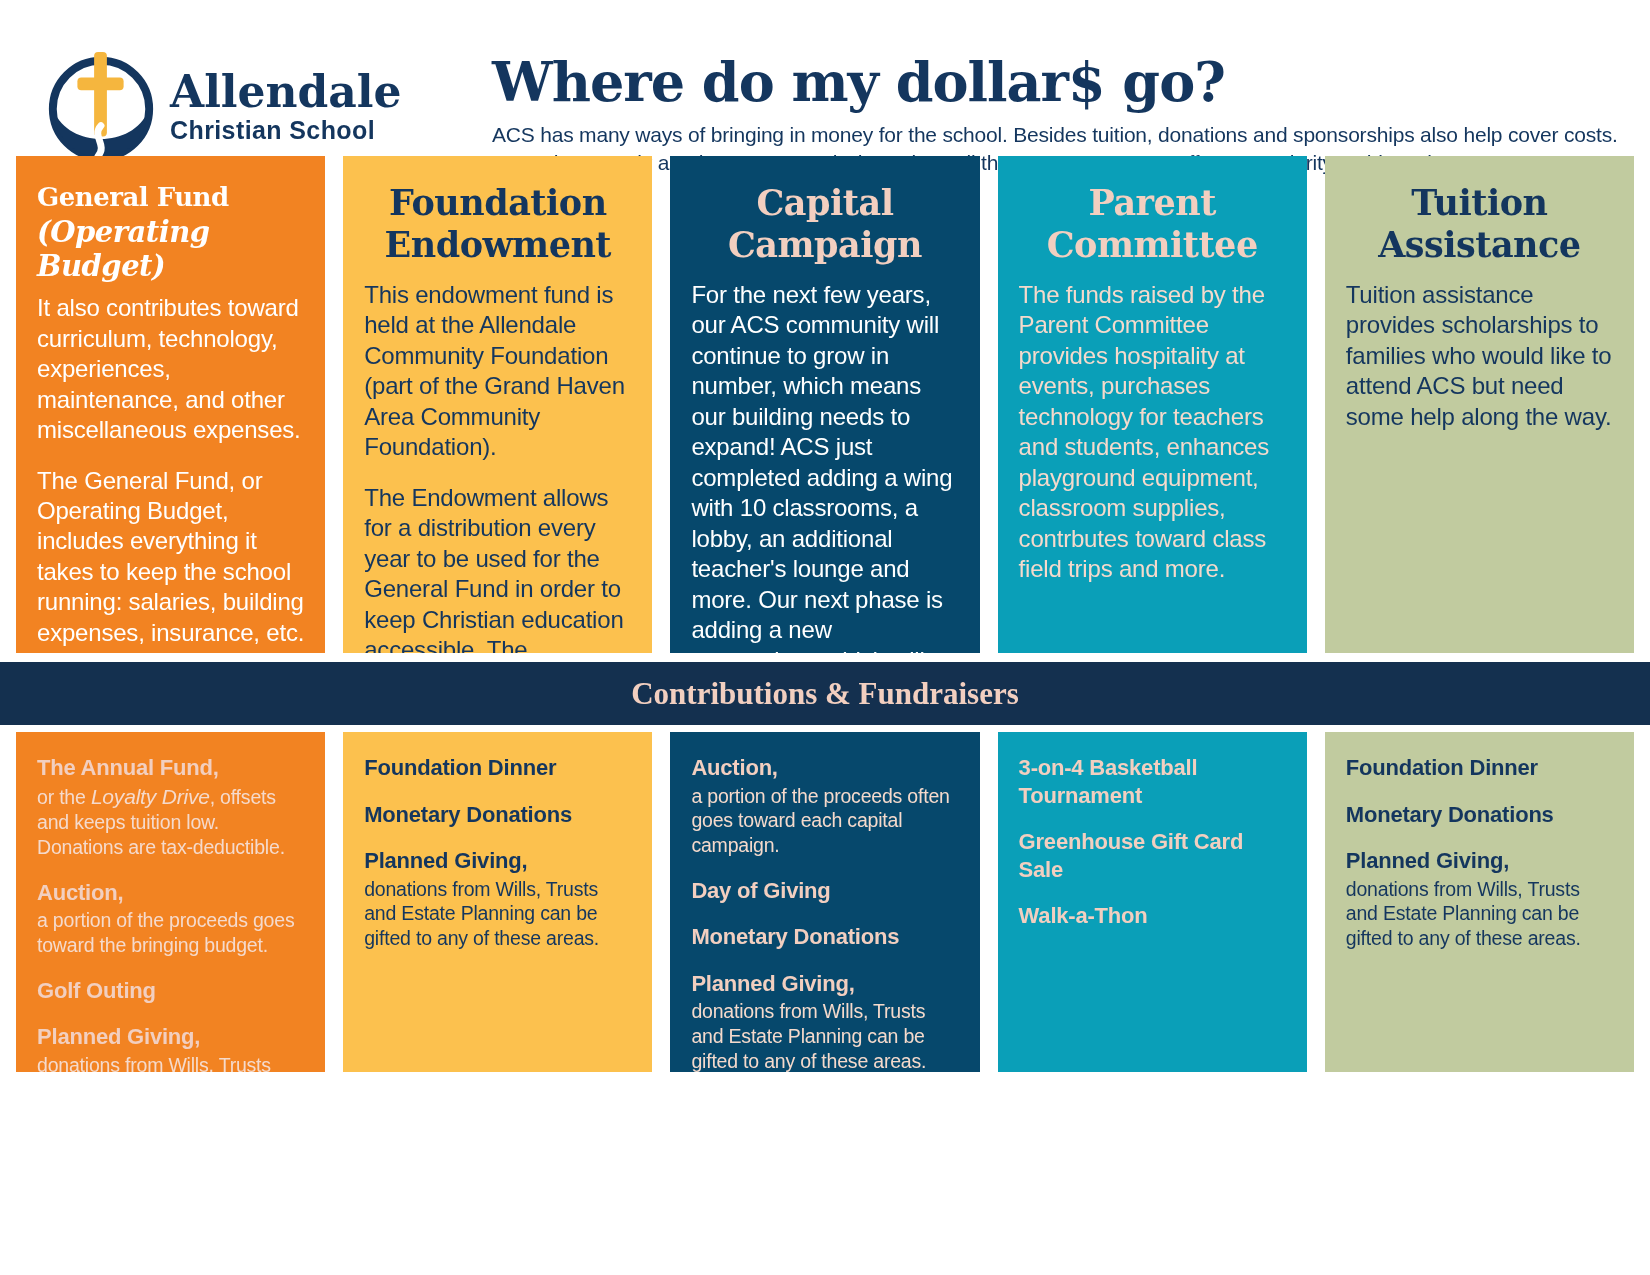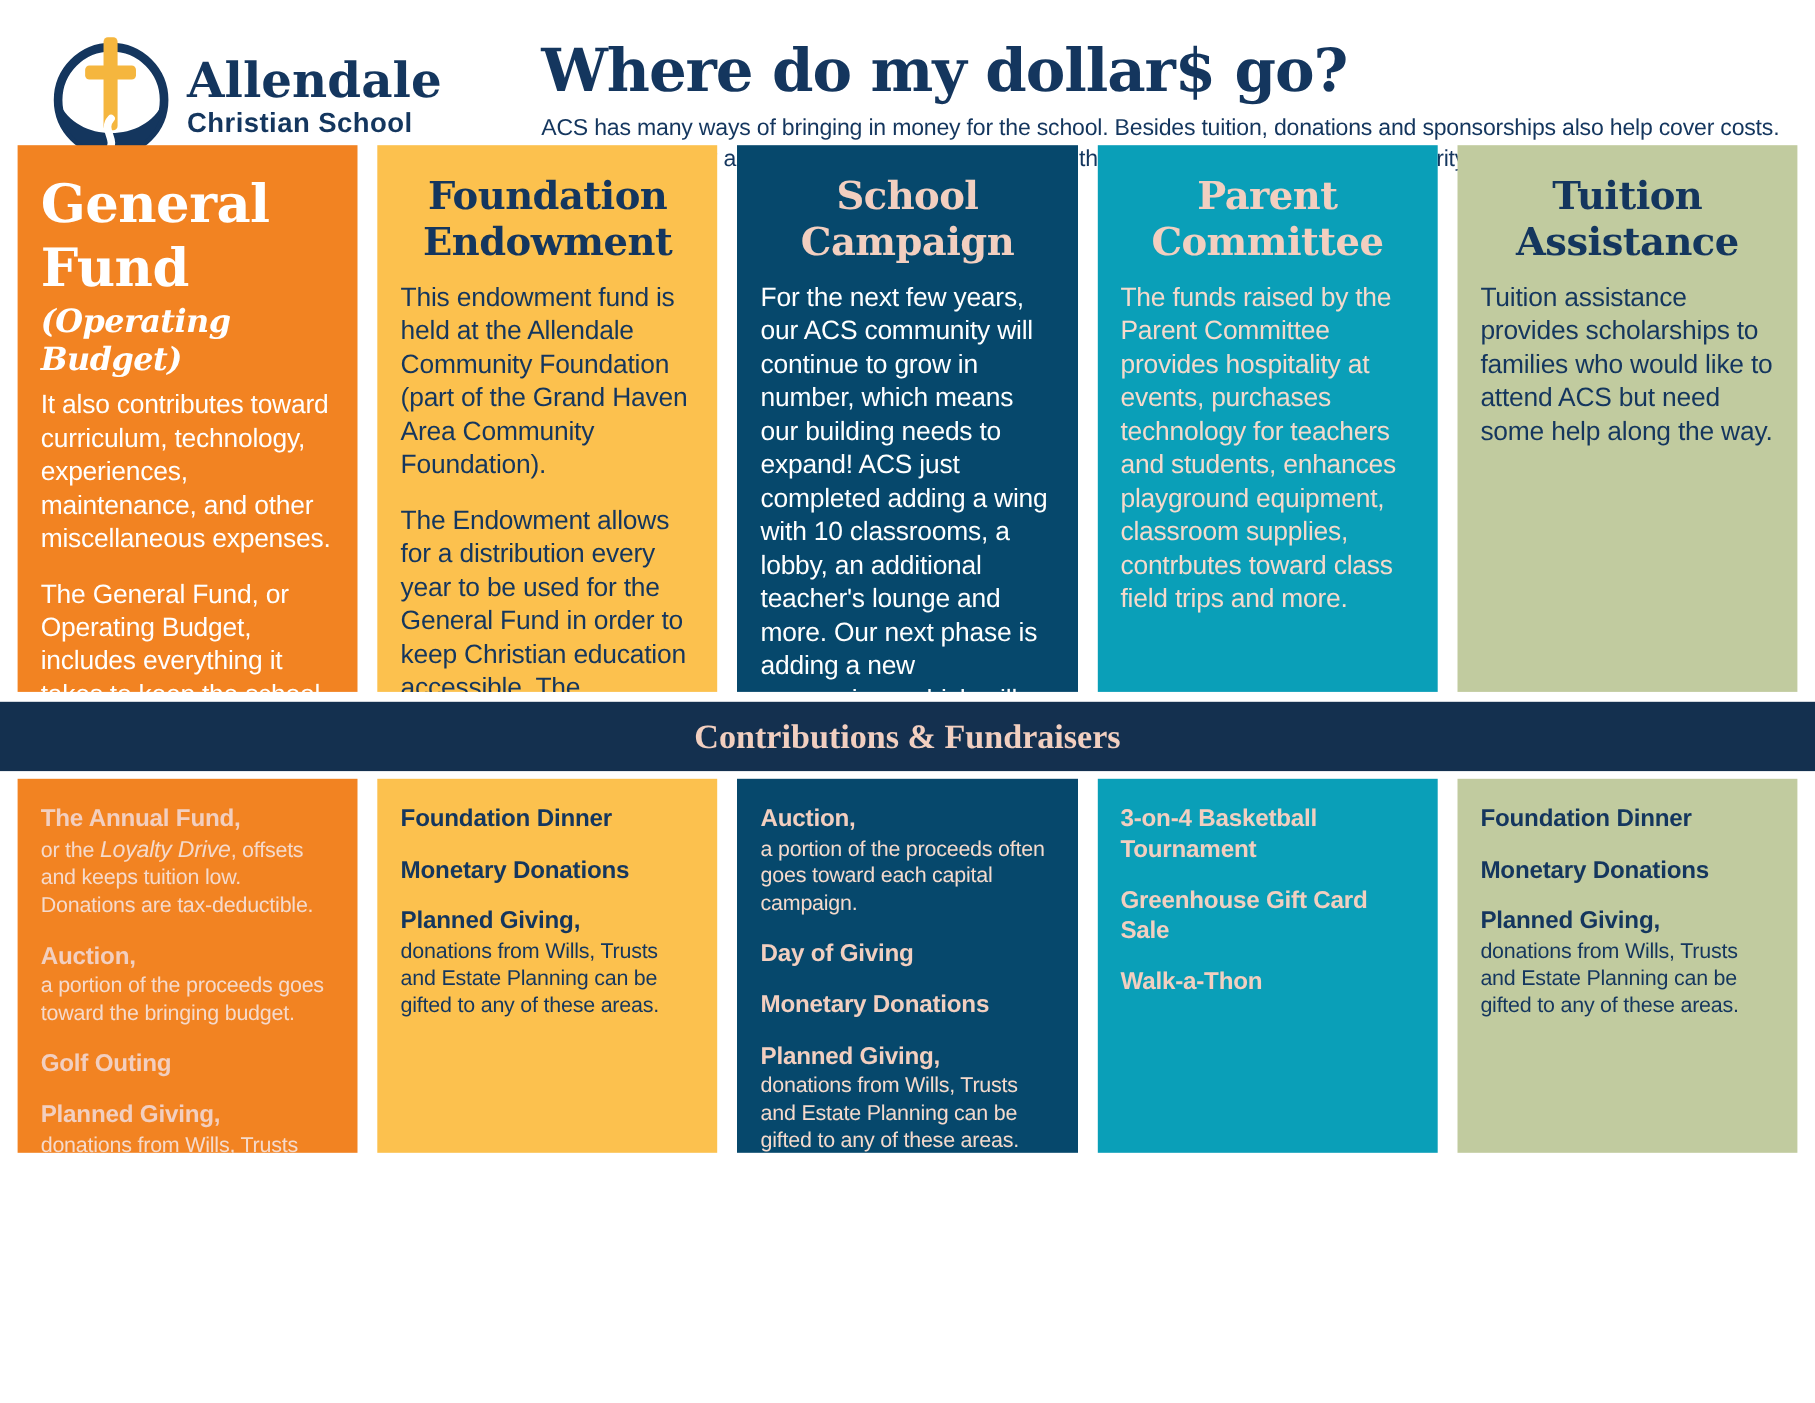--- a/index.html
+++ b/index.html
@@ -6,21 +6,21 @@
     --orange:#F28322; --yellow:#FCC14E; --navy-card:#06486C; --teal:#0A9FB8;
     --sage:#C1CB9F; --banner:#14304F; --ink:#14365E; --peach:#F2CFC0;
     --peach-light:#F5DACC; --white:#FFFFFF; --gold:#F5B63E;
   }
   *{box-sizing:border-box;}
   html,body{margin:0;padding:0;background:#fff;}
   body{width:1650px;height:1275px;font-family:"Liberation Sans",sans-serif;}
   .page{position:relative;width:1650px;height:1275px;background:#fff;overflow:hidden;}
 
   
-  .header{display:flex;align-items:flex-start;padding:30px 30px 0 42px;height:132px;}
+  .header{display:flex;align-items:flex-start;padding:48px 30px 0 42px;height:156px;}
   .logo{display:flex;align-items:center;width:408px;flex:0 0 auto;}
   .logo svg{width:118px;height:118px;flex:0 0 auto;}
   .brand{margin-left:10px;display:flex;flex-direction:column;}
   .brand-line1{font-family:"DejaVu Serif",serif;font-weight:bold;font-size:44px;line-height:1.0;color:var(--ink);}
   .brand-line2{font-weight:bold;font-size:25px;letter-spacing:.4px;color:var(--ink);margin-top:2px;}
   .title-block{margin-left:42px;padding-top:6px;}
   .page-title{margin:0;font-family:"DejaVu Serif",serif;font-weight:bold;font-size:54px;line-height:1.05;color:var(--ink);letter-spacing:-1px;}
   .subtitle{margin:10px 0 0;font-size:21px;line-height:1.33;color:var(--ink);max-width:1130px;letter-spacing:-0.2px;}
 
   
@@ -29,21 +29,21 @@
   .row.bottom{margin-top:7px;}
   .row.bottom .card{height:340px;}
   .card{padding:22px 21px;overflow:hidden;}
   .c-orange{background:var(--orange);}
   .c-yellow{background:var(--yellow);}
   .c-navy{background:var(--navy-card);}
   .c-teal{background:var(--teal);}
   .c-sage{background:var(--sage);}
 
   .card h2{margin:4px 0 14px;font-family:"DejaVu Serif",serif;font-weight:bold;font-size:35px;line-height:1.2;text-align:center;letter-spacing:-0.5px;}
-  .card.head-left h2{text-align:left;font-size:48px;margin-bottom:2px;}
+  .card.head-left h2{text-align:left;font-size:26px;margin-bottom:2px;}
   .card-sub{font-family:"DejaVu Serif",serif;font-style:italic;font-weight:bold;font-size:29px;margin:0 0 10px;letter-spacing:-0.5px;}
   .card p{margin:0 0 20px;font-size:24px;line-height:1.27;letter-spacing:-0.2px;}
 
   .c-orange h2,.c-orange .card-sub{color:var(--white);}
   .c-orange p{color:var(--white);}
   .c-yellow h2,.c-yellow p{color:var(--ink);}
   .c-navy h2{color:var(--peach);}
   .c-navy p{color:var(--white);}
   .c-teal h2{color:var(--peach);}
   .c-teal p{color:var(--peach-light);}
@@ -100,21 +100,21 @@
       <p>The General Fund, or Operating Budget, includes everything it takes to keep the school running: salaries, building expenses, insurance, etc.</p>
     </article>
 
     <article class="card c-yellow">
       <h2>Foundation Endowment</h2>
       <p>This endowment fund is held at the Allendale Community Foundation (part of the Grand Haven Area Community Foundation).</p>
       <p>The Endowment allows for a distribution every year to be used for the General Fund in order to keep Christian education accessible. The Endowment continually grows over time, allowing distributions to come in perpetuity.</p>
     </article>
 
     <article class="card c-navy">
-      <h2>School Campaign</h2>
+      <h2>Capital Campaign</h2>
       <p>For the next few years, our ACS community will continue to grow in number, which means our building needs to expand! ACS just completed adding a wing with 10 classrooms, a lobby, an additional teacher's lounge and more. Our next phase is adding a new gymnasium, which will hold the entire ACS community in one space, increasing our impact in the community.</p>
     </article>
 
     <article class="card c-teal">
       <h2>Parent Committee</h2>
       <p>The funds raised by the Parent Committee provides hospitality at events, purchases technology for teachers and students, enhances playground equipment, classroom supplies, contrbutes toward class field trips and more.</p>
     </article>
 
     <article class="card c-sage">
       <h2>Tuition Assistance</h2>

